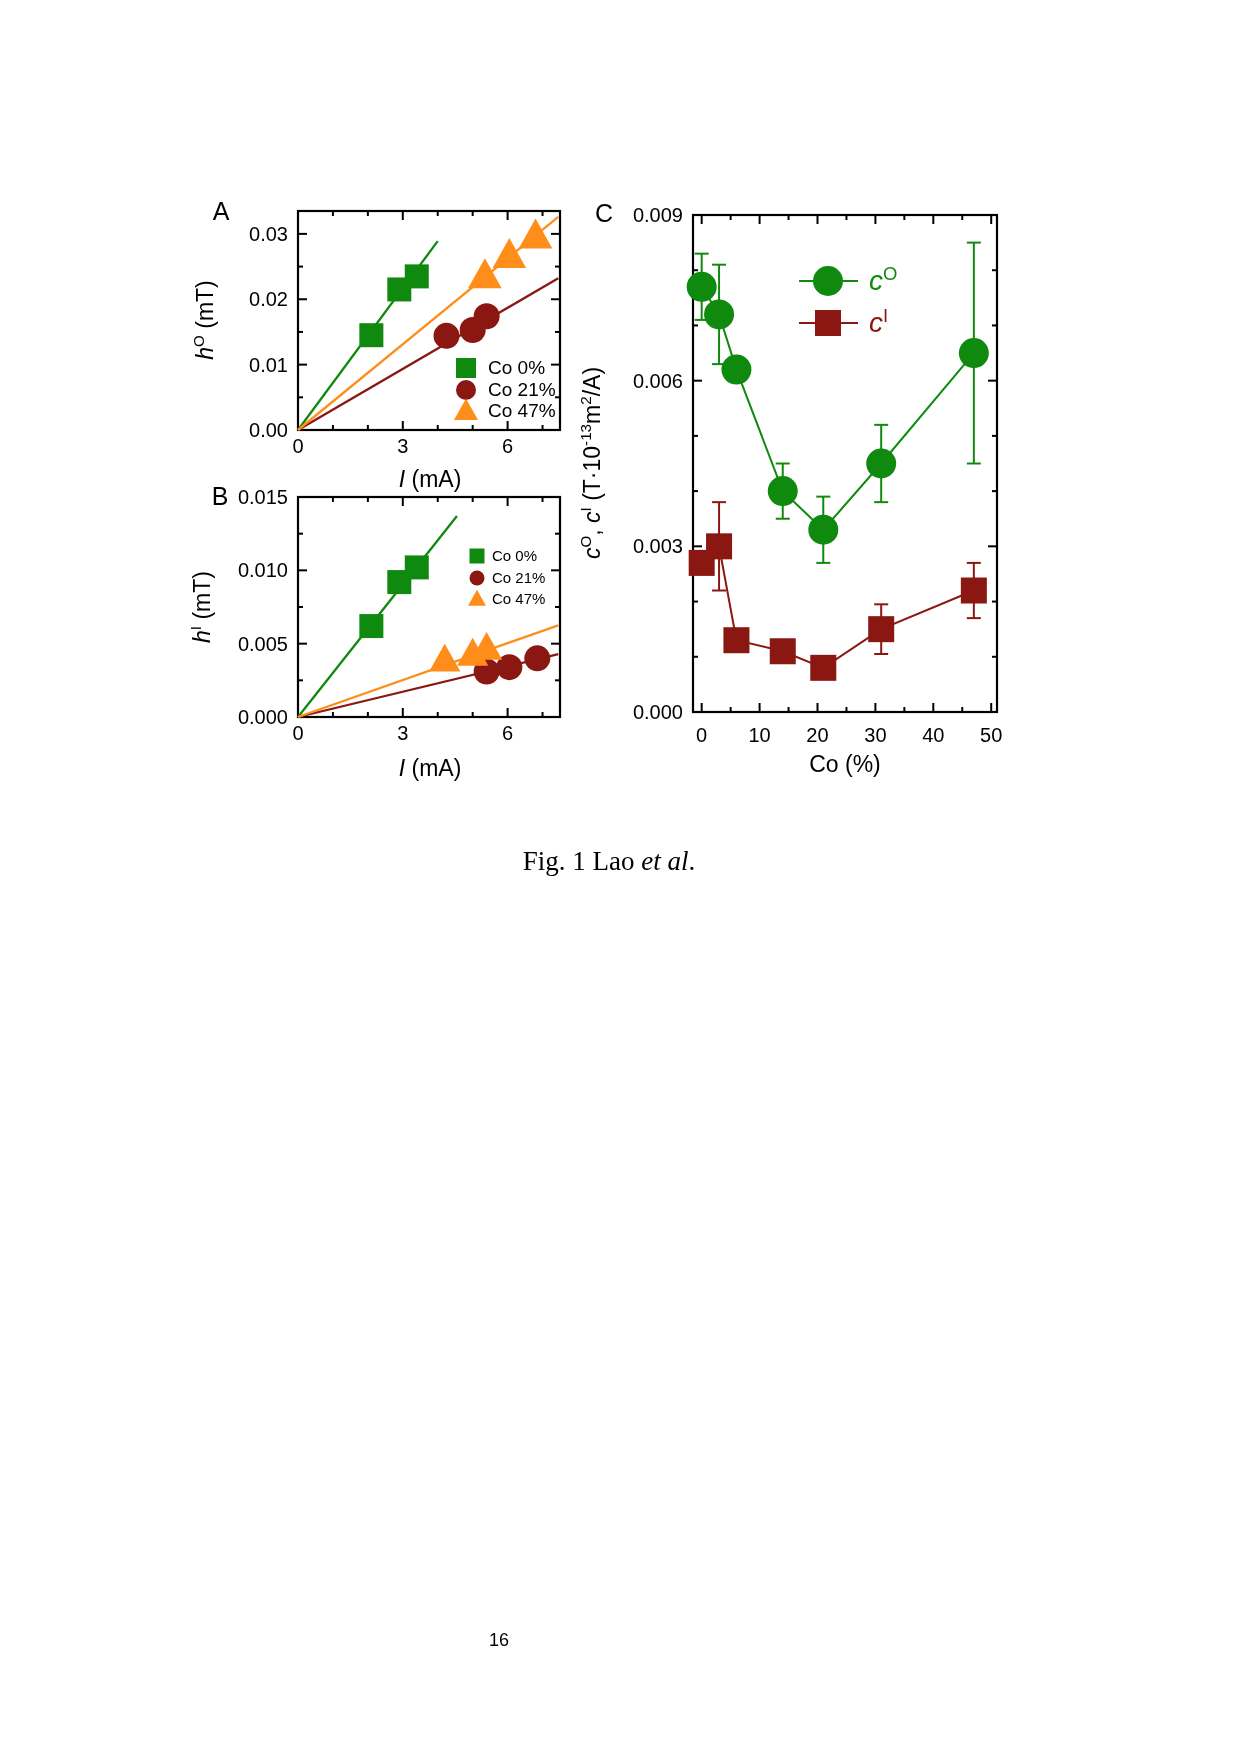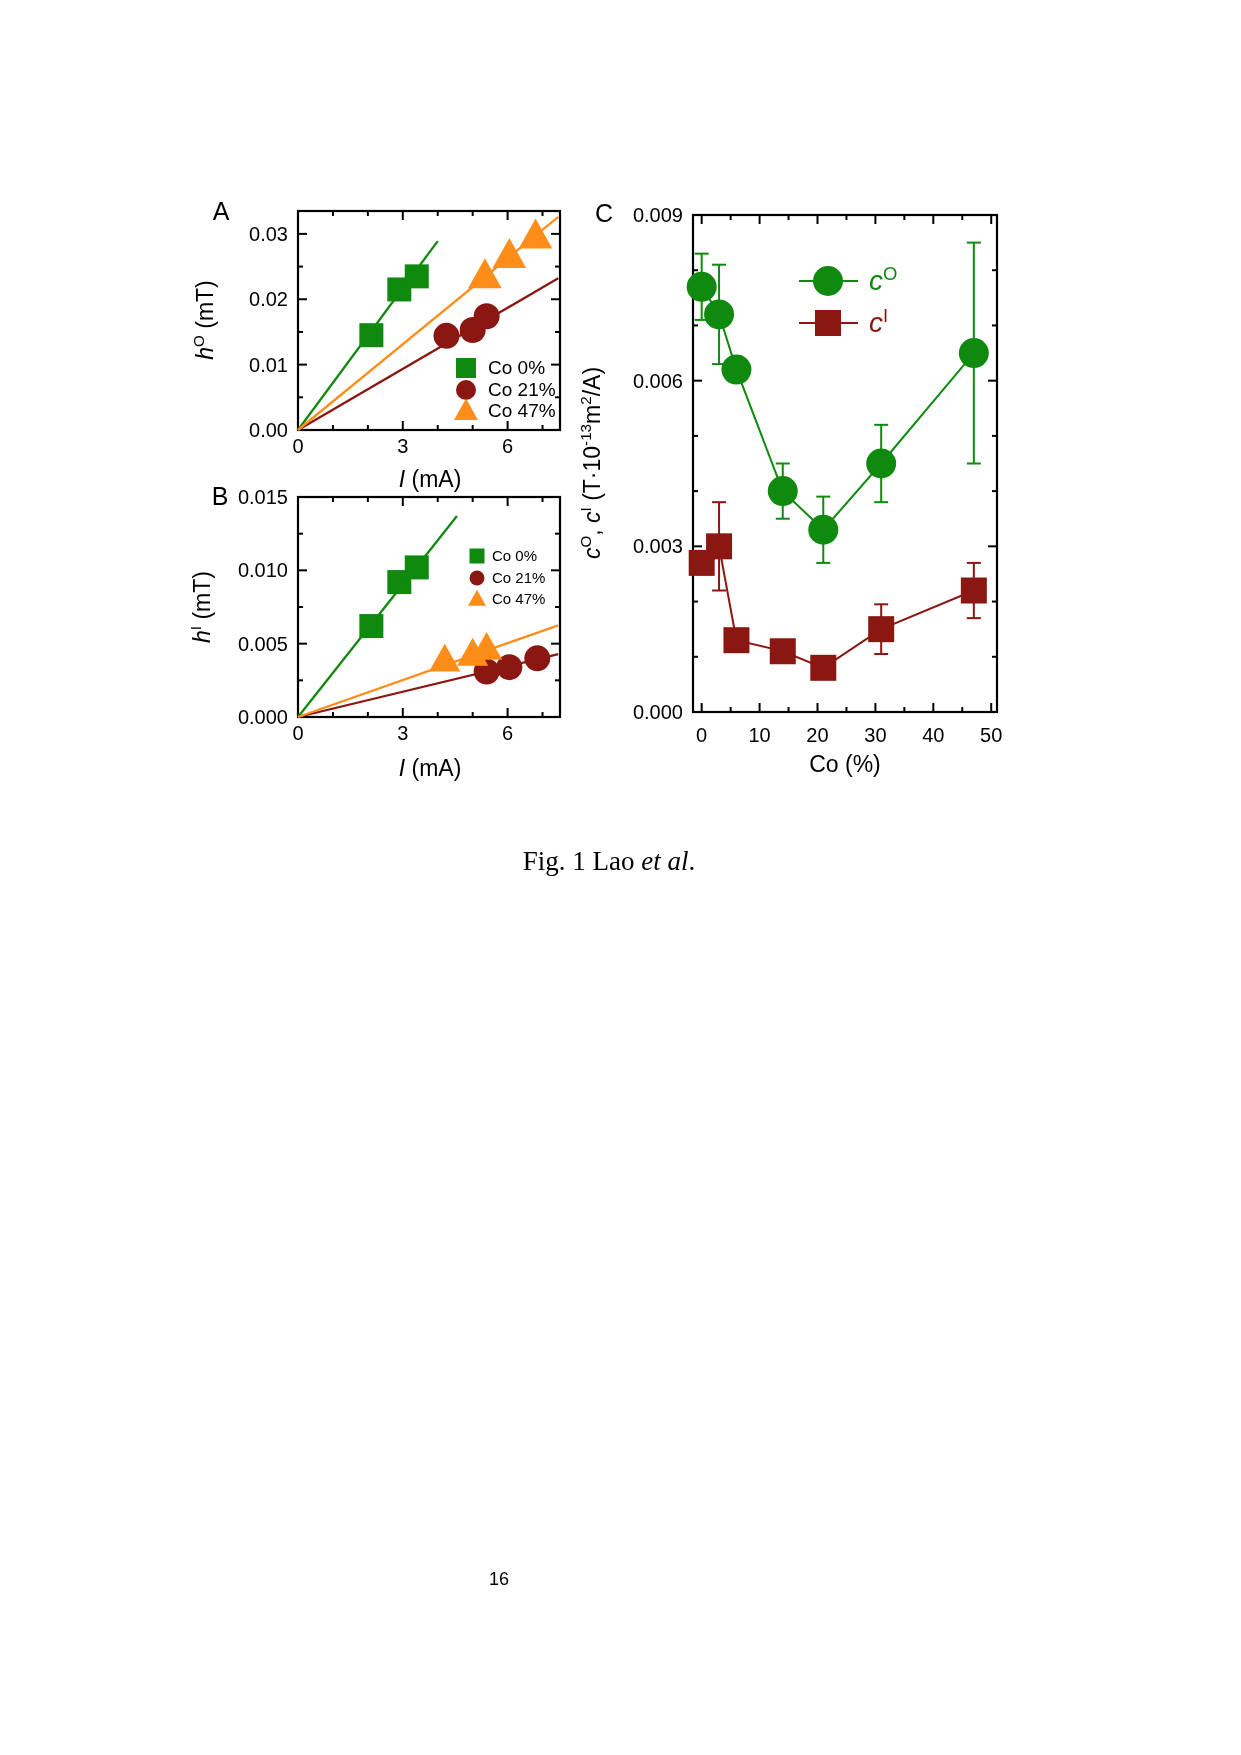--- a/index.html
+++ b/index.html
@@ -2,21 +2,21 @@
 <html><head>
 <meta charset="utf-8">
 <style>
   html,body{margin:0;padding:0;background:#ffffff;}
   .page{position:relative;width:1241px;height:1755px;background:#ffffff;overflow:hidden;
         font-family:"Liberation Sans",sans-serif;}
   #figure-svg{position:absolute;left:0;top:0;}
   .caption{position:absolute;left:0;top:846px;width:1218px;text-align:center;
            font-family:"Liberation Serif",serif;font-size:27px;color:#000;}
   .caption .it{font-style:italic;}
-  .pageno{position:absolute;left:0;top:1569px;width:998px;text-align:center;
+  .pageno{position:absolute;left:0;top:1630px;width:998px;text-align:center;
           font-size:18px;color:#000;font-family:"Liberation Sans",sans-serif;}
 </style>
 </head>
 <body>
 
 <div class="page">
   <svg id="figure-svg" width="1241" height="820" viewBox="0 0 1241 820">
       <g>
         <rect x="298" y="211" width="262" height="219" fill="none" stroke="#000000" stroke-width="2.2"></rect>
         <line x1="298" y1="430" x2="298" y2="421" stroke="#000000" stroke-width="2"></line>

